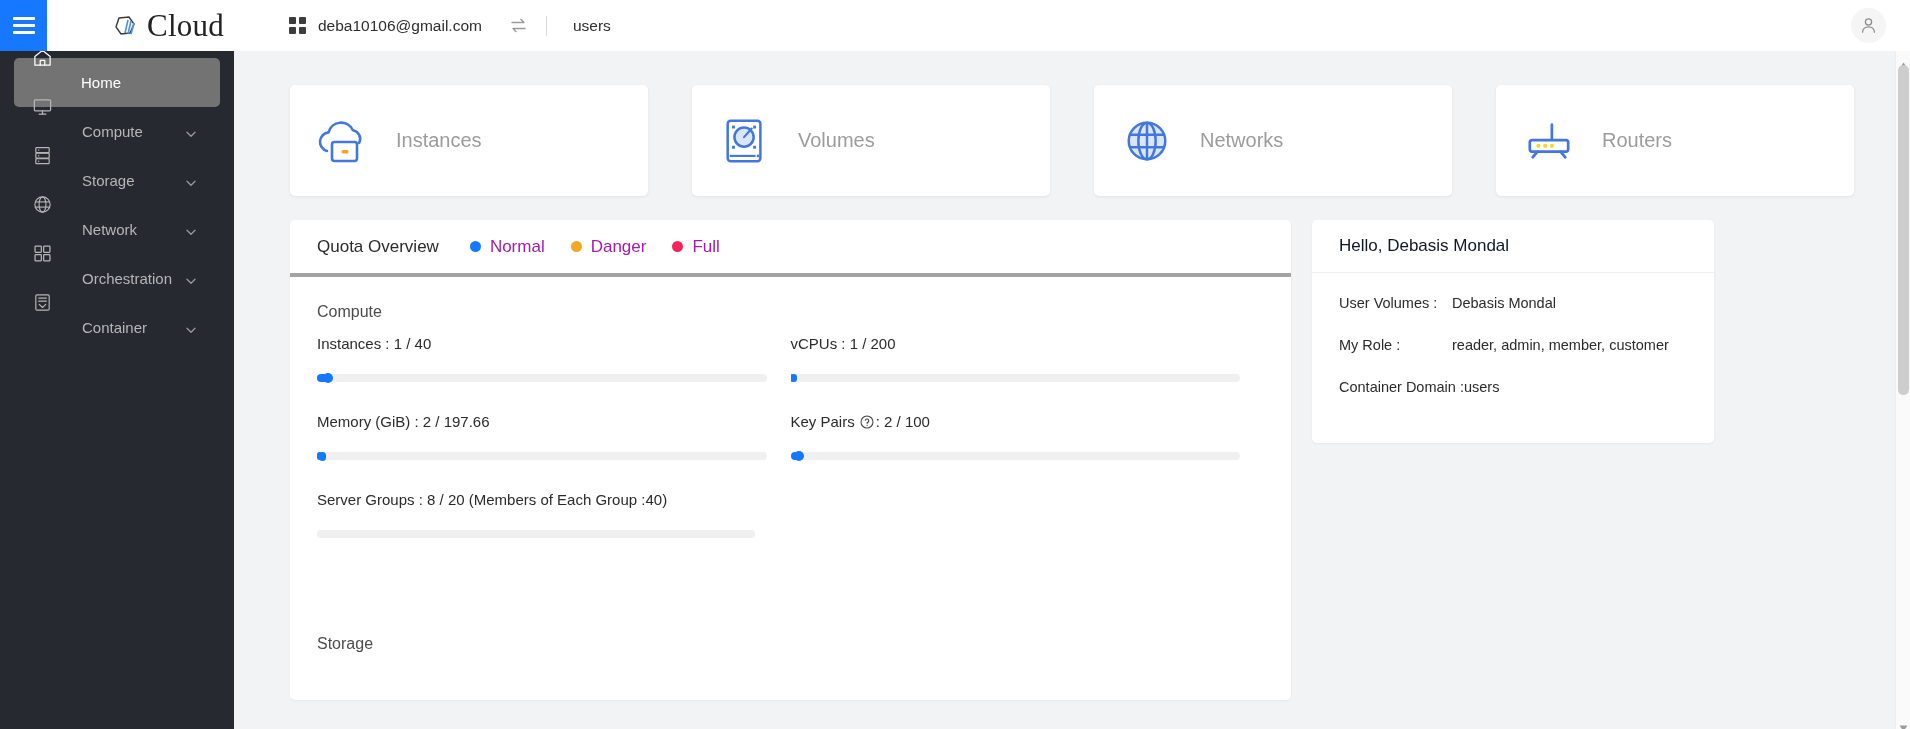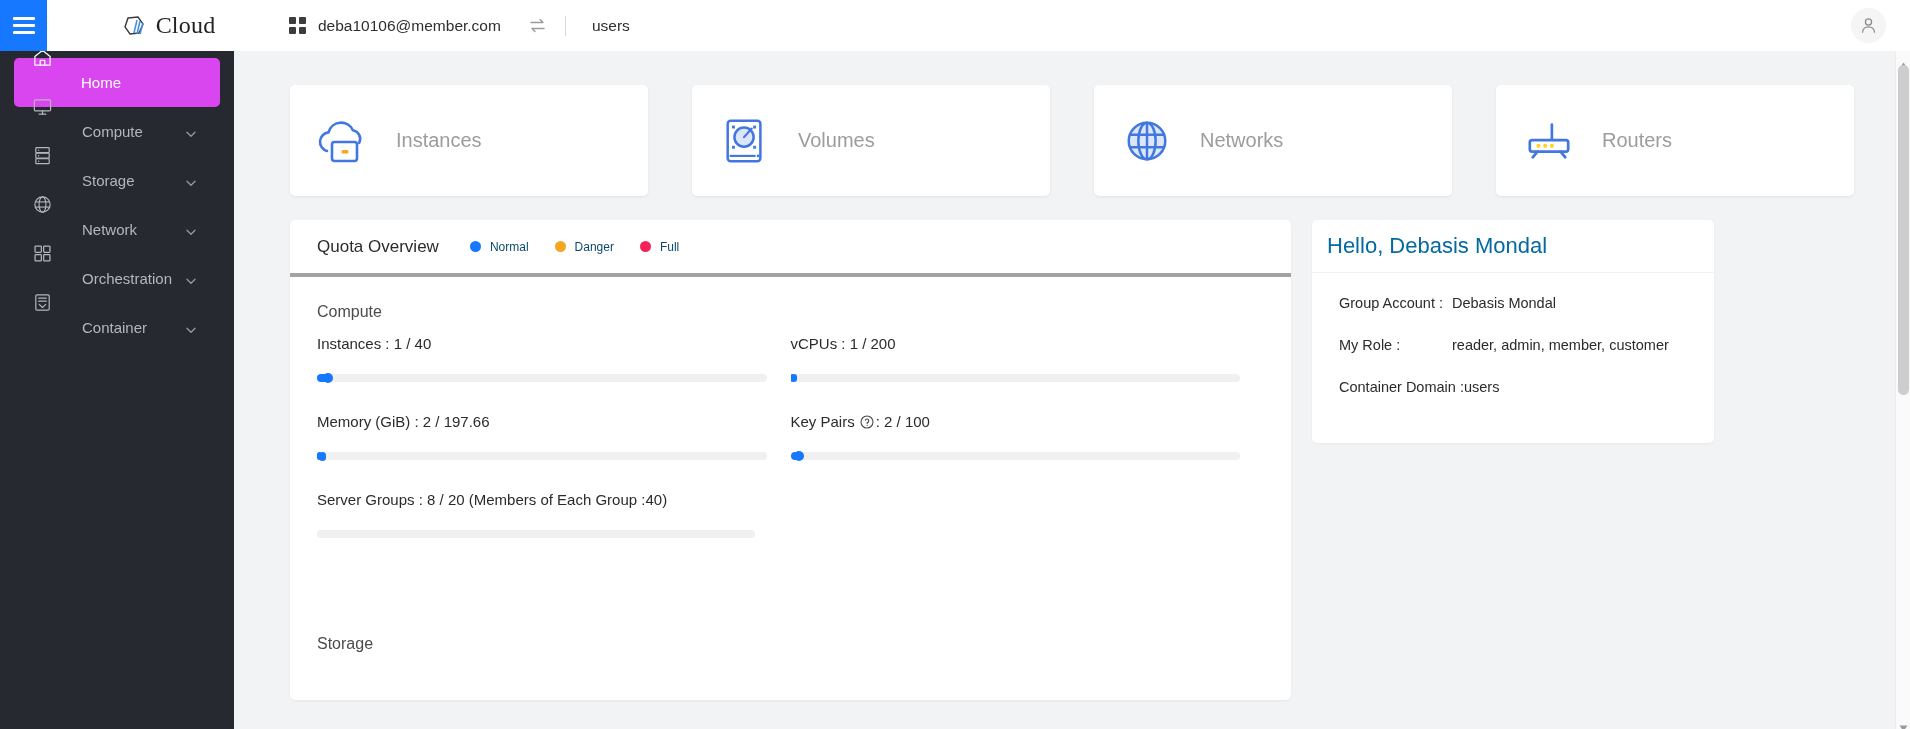--- a/index.html
+++ b/index.html
@@ -29,21 +29,21 @@
   .hamburger span { display: block; width: 22px; height: 3px; background: #fff; border-radius: 1px; }
 
   .brand {
     width: 240px; height: 51px;
     display: flex; align-items: center; justify-content: center;
     gap: 7px; flex: 0 0 auto;
   }
   .brand-logo { width: 30px; height: 30px; display: block; }
   .brand-text {
     font-family: "Liberation Serif", serif;
-    font-size: 24px; color: #222; letter-spacing: .2px;
+    font-size: 31px; color: #222; letter-spacing: .2px;
   }
 
   .ctx {
     display: flex; align-items: center; gap: 0;
     margin-left: 2px; color: #3c3c3c; font-size: 15px;
   }
   .grid-icon { width: 17px; height: 17px; margin-right: 12px; display: block; }
   .ctx-account { font-size: 15.5px; color: #2e2e2e; }
   .swap-btn {
     width: 34px; height: 34px; margin-left: 20px;
@@ -73,21 +73,21 @@
   }
   .nav-item {
     position: relative;
     height: 49px;
     margin: 0 14px;
     display: flex; align-items: center;
     cursor: pointer;
     border-radius: 5px;
   }
   .nav-item.first { margin-top: 7px; }
-  .nav-item.active { background: #d946ef; }
+  .nav-item.active { background: #737373; }
   .nav-ico {
     position: absolute;
     left: 17px; top: -12px;
     width: 22px; height: 22px;
     display: flex; align-items: center; justify-content: center;
   }
   .nav-ico svg { display: block; }
   .nav-label {
     margin-left: 68px;
     font-size: 15px;
@@ -142,21 +142,21 @@
   .quota-head {
     height: 57px;
     display: flex; align-items: center;
     padding: 0 0 0 27px;
     border-bottom: 4px solid #a3a3a3;
   }
   .quota-title { font-size: 17px; color: #2b2b2b; }
   .legend { display: flex; align-items: center; margin-left: 31px; gap: 26px; }
   .legend-item { display: flex; align-items: center; gap: 9px; cursor: pointer; }
   .legend-dot { width: 11px; height: 11px; border-radius: 50%; display: block; }
-  .legend-label { font-size: 12px; color: #0c4a6e; }
+  .legend-label { font-size: 17px; color: #a21caf; }
 
   .quota-body { padding: 26px 27px 0 27px; }
   .sec-title { font-size: 16px; color: #4b4b4b; margin-bottom: 14px; }
   .sec-title.storage { margin-top: 66px; }
 
   .quota-grid { display: flex; flex-wrap: wrap; justify-content: space-between; }
   .quota-cell { width: 50%; padding-right: 24px; margin-bottom: 9px; }
   .quota-cell.full { width: 100%; }
   .quota-label {
     font-size: 15px; color: #2b2b2b;
@@ -182,23 +182,23 @@
   
   .hello-panel {
     flex: 0 0 402px;
     background: #fff;
     border-radius: 5px;
     box-shadow: 0 1px 3px rgba(0,0,0,.05);
     height: 223px;
   }
   .hello-head {
     height: 53px; display: flex; align-items: center;
-    padding-left: 15px;
+    padding-left: 27px;
     border-bottom: 1px solid #f0f0f0;
-    font-size: 22px; color: #0369a1;
+    font-size: 17px; color: #0f172a;
   }
   .hello-body { padding: 22px 27px 0 27px; }
   .hello-row { display: flex; margin-bottom: 26px; font-size: 14.5px; }
   .hello-key { flex: 0 0 113px; color: #2b2b2b; white-space: nowrap; }
   .hello-val { color: #2b2b2b; white-space: nowrap; }
 
   
   .scrollbar {
     position: absolute; right: 0; top: 51px;
     width: 15px; height: 678px;
@@ -241,21 +241,21 @@
 
   <div class="ctx">
     <span class="grid-icon">
       <svg viewBox="0 0 17 17" width="17" height="17" fill="#3c3c3c">
         <rect x="0" y="0" width="7" height="7" rx="1"></rect>
         <rect x="10" y="0" width="7" height="7" rx="1"></rect>
         <rect x="0" y="10" width="7" height="7" rx="1"></rect>
         <rect x="10" y="10" width="7" height="7" rx="1"></rect>
       </svg>
     </span>
-    <span class="ctx-account">deba10106@member.com</span>
+    <span class="ctx-account">deba10106@gmail.com</span>
 
     <span class="swap-btn">
       <span class="swap-icon">
         <svg viewBox="0 0 17 15" width="17" height="15" fill="none" stroke="#9b9b9b" stroke-width="1.4" stroke-linecap="round" stroke-linejoin="round">
           <path d="M2 4.5 H14 L11 1.6"></path>
           <path d="M15 10.5 H3 L6 13.4"></path>
         </svg>
       </span>
     </span>
 
@@ -512,21 +512,21 @@
         </div>
 
         <div class="sec-title storage">Storage</div>
       </div>
     </div>
 
     <div class="hello-panel">
       <div class="hello-head">Hello, Debasis Mondal</div>
       <div class="hello-body">
         <div class="hello-row">
-          <span class="hello-key">Group Account :</span>
+          <span class="hello-key">User Volumes :</span>
           <span class="hello-val">Debasis Mondal</span>
         </div>
         <div class="hello-row">
           <span class="hello-key">My Role :</span>
           <span class="hello-val">reader, admin, member, customer</span>
         </div>
         <div class="hello-row">
           <span class="hello-key">Container Domain :</span>
           <span class="hello-val">users</span>
         </div>

